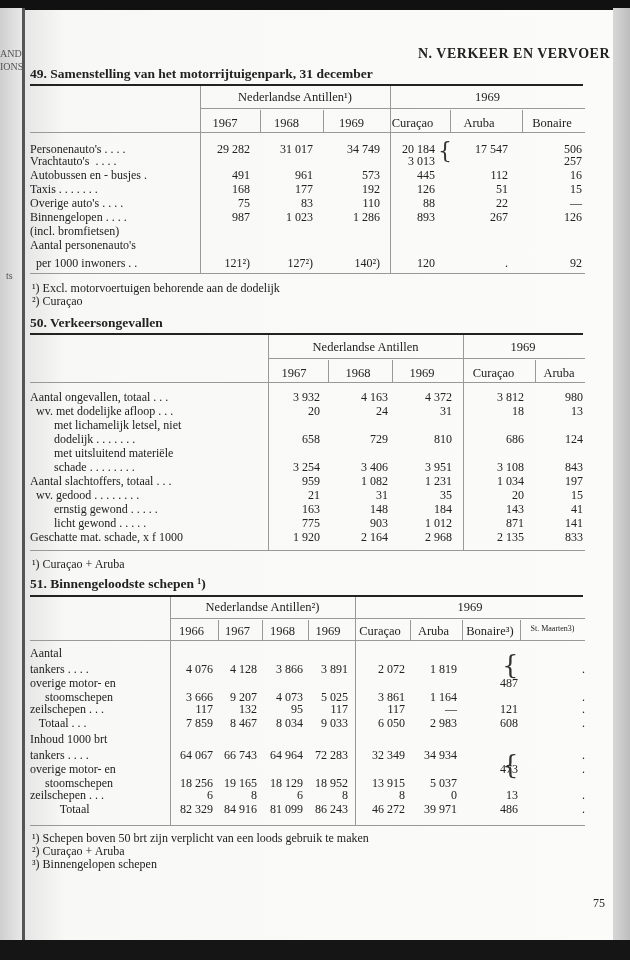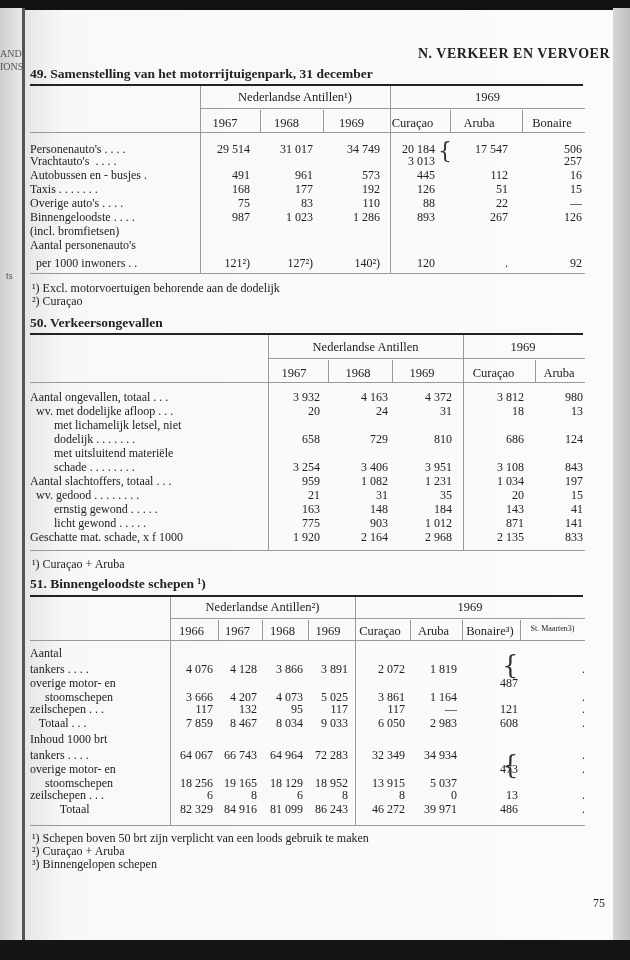--- a/index.html
+++ b/index.html
@@ -71,21 +71,21 @@
         <div class="hdr" style="left:492px;width:60px;top:106px;">Bonaire</div>
         <div class="vline" style="left:230px;top:100px;height:22px"></div>
         <div class="vline" style="left:293px;top:100px;height:22px"></div>
         <div class="vline" style="left:420px;top:100px;height:22px"></div>
         <div class="vline" style="left:492px;top:100px;height:22px"></div>
       </div>
   <div class="rule-thin" style="left:0;width:555px;top:122px"></div>
   <div id="t49-rows">
         <div class="" style="position:absolute;left:0;top:133px;width:555px;height:12px">
           <div class="label" style="left:0;top:0">Personenauto's . . . .</div>
-          <div class="cell" style="right:335px;top:0">29 514</div>
+          <div class="cell" style="right:335px;top:0">29 282</div>
           <div class="cell" style="right:272px;top:0">31 017</div>
           <div class="cell" style="right:205px;top:0">34 749</div>
           <div class="cell" style="right:150px;top:0">20 184</div>
           <div class="cell" style="right:77px;top:0">17 547</div>
           <div class="cell" style="right:3px;top:0">506</div>
         </div>
         <div class="" style="position:absolute;left:0;top:145px;width:555px;height:12px">
           <div class="label" style="left:0;top:0">Vrachtauto's  . . . .</div>
           <div class="cell" style="right:150px;top:0">3 013</div>
           <div class="cell" style="right:3px;top:0">257</div>
@@ -111,21 +111,21 @@
         <div class="" style="position:absolute;left:0;top:187px;width:555px;height:12px">
           <div class="label" style="left:0;top:0">Overige auto's . . . .</div>
           <div class="cell" style="right:335px;top:0">75</div>
           <div class="cell" style="right:272px;top:0">83</div>
           <div class="cell" style="right:205px;top:0">110</div>
           <div class="cell" style="right:150px;top:0">88</div>
           <div class="cell" style="right:77px;top:0">22</div>
           <div class="cell" style="right:3px;top:0">—</div>
         </div>
         <div class="" style="position:absolute;left:0;top:201px;width:555px;height:12px">
-          <div class="label" style="left:0;top:0">Binnengeloodste . . . .</div>
+          <div class="label" style="left:0;top:0">Binnengelopen . . . .</div>
           <div class="cell" style="right:335px;top:0">987</div>
           <div class="cell" style="right:272px;top:0">1 023</div>
           <div class="cell" style="right:205px;top:0">1 286</div>
           <div class="cell" style="right:150px;top:0">893</div>
           <div class="cell" style="right:77px;top:0">267</div>
           <div class="cell" style="right:3px;top:0">126</div>
         </div>
         <div class="" style="position:absolute;left:0;top:215px;width:555px;height:12px">
           <div class="label" style="left:0;top:0">(incl. bromfietsen)</div>
         </div>
@@ -286,21 +286,21 @@
           <div class="cell" style="right:128px;top:0">1 819</div>
           <div class="cell" style="right:0px;top:0">.</div>
         </div>
         <div class="" style="position:absolute;left:0;top:667px;width:555px;height:12px">
           <div class="label" style="left:0;top:0">overige motor- en</div>
           <div class="cell" style="right:67px;top:0">487</div>
         </div>
         <div class="" style="position:absolute;left:0;top:681px;width:555px;height:12px">
           <div class="label" style="left:0;top:0">     stoomschepen</div>
           <div class="cell" style="right:372px;top:0">3 666</div>
-          <div class="cell" style="right:328px;top:0">4 207</div>
+          <div class="cell" style="right:328px;top:0">9 207</div>
           <div class="cell" style="right:282px;top:0">4 073</div>
           <div class="cell" style="right:237px;top:0">5 025</div>
           <div class="cell" style="right:180px;top:0">3 861</div>
           <div class="cell" style="right:128px;top:0">1 164</div>
           <div class="cell" style="right:0px;top:0">.</div>
         </div>
         <div class="" style="position:absolute;left:0;top:693px;width:555px;height:12px">
           <div class="label" style="left:0;top:0">zeilschepen . . .</div>
           <div class="cell" style="right:372px;top:0">117</div>
           <div class="cell" style="right:328px;top:0">132</div>

